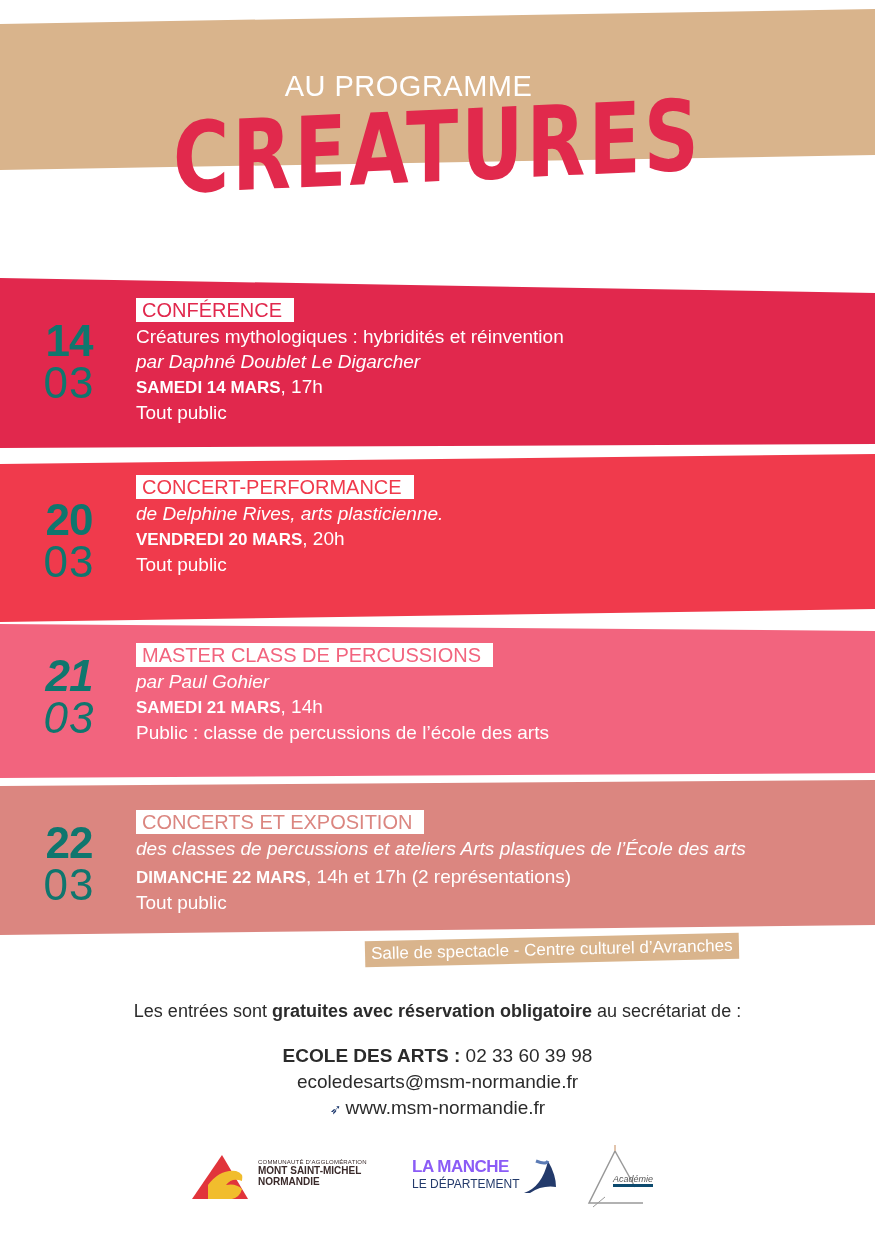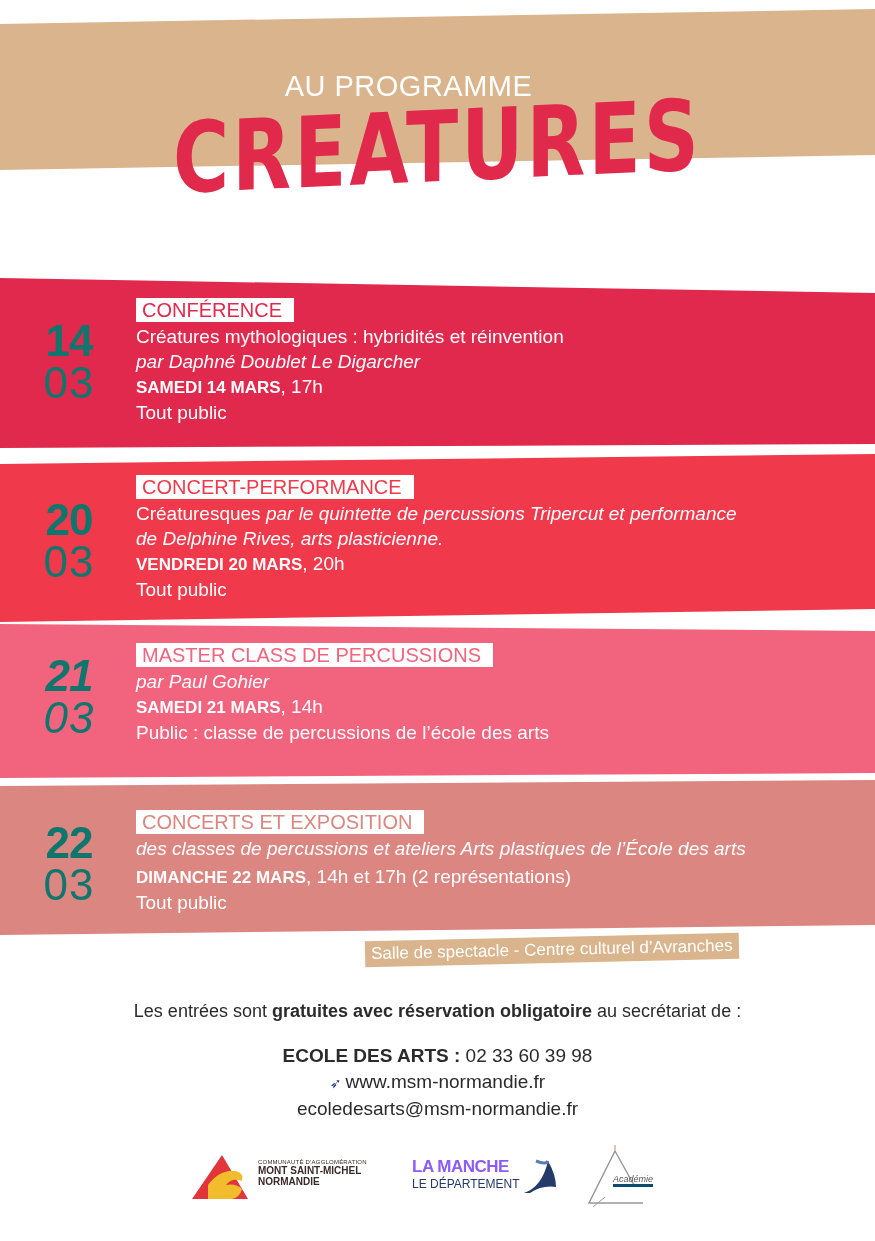--- a/index.html
+++ b/index.html
@@ -80,21 +80,20 @@
   </div>
 </div>
 
 <div class="event" style="top:475px;">
   <div class="date" style="top:24px;">
     <span class="day">20</span>
     <span class="month">03</span>
   </div>
   <div class="content">
     <span class="tag c2">CONCERT-PERFORMANCE</span>
-    <span class="line"><span>Créaturesques</span><span class="italic"> par le quintette de percussions Tripercut et performance</span></span>
     <span class="line italic">de Delphine Rives, arts plasticienne.</span>
     <span class="line"><span class="bold">VENDREDI 20 MARS</span><span>,  20h</span></span>
     <span class="line">Tout public</span>
   </div>
 </div>
 
 <div class="event" style="top:643px;">
   <div class="date" style="top:12px;font-style:italic;">
     <span class="day">21</span>
     <span class="month">03</span>
@@ -120,22 +119,22 @@
   </div>
 </div>
 
 <div class="venue">Salle de spectacle - Centre culturel d’Avranches</div>
 
 <div class="info info-intro">
   <span>Les entrées sont </span><b>gratuites avec réservation obligatoire</b><span> au secrétariat de :</span>
 </div>
 <div class="info contact">
   <div><span class="school">ECOLE DES ARTS :</span><span> 02 33 60 39 98</span></div>
+  <div>ecoledesarts@msm-normandie.fr</div>
   <div><span class="cursor-icon">➶</span><span>www.msm-normandie.fr</span></div>
-  <div>ecoledesarts@msm-normandie.fr</div>
 </div>
 
 <div class="logos">
   <div class="logo-msm">
     <svg width="62" height="50" viewBox="0 0 62 50">
       <polygon points="0,48 30,4 56,48" fill="#e1343b"></polygon>
       <path d="M16,34 Q28,18 44,20 Q52,22 50,30 Q40,26 34,34 Q44,32 50,38 Q48,46 40,48 L16,48 Z" fill="#f1bd2d"></path>
     </svg>
     <div class="txt">
       <span class="small">COMMUNAUTÉ D’AGGLOMÉRATION</span>

